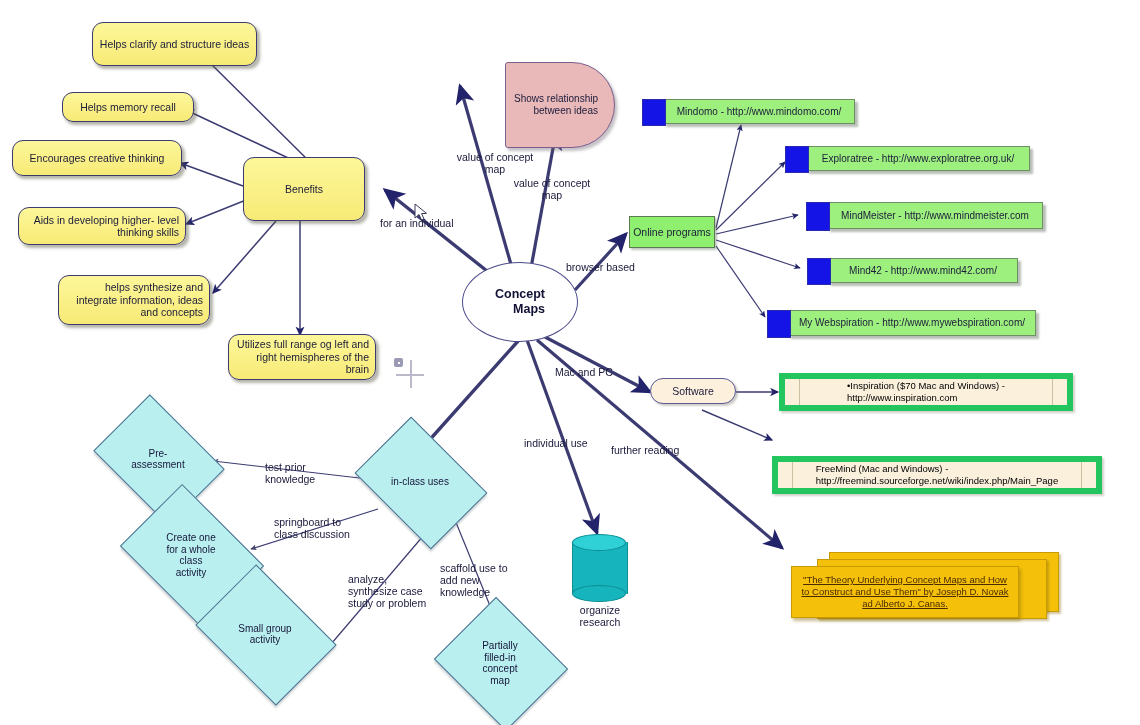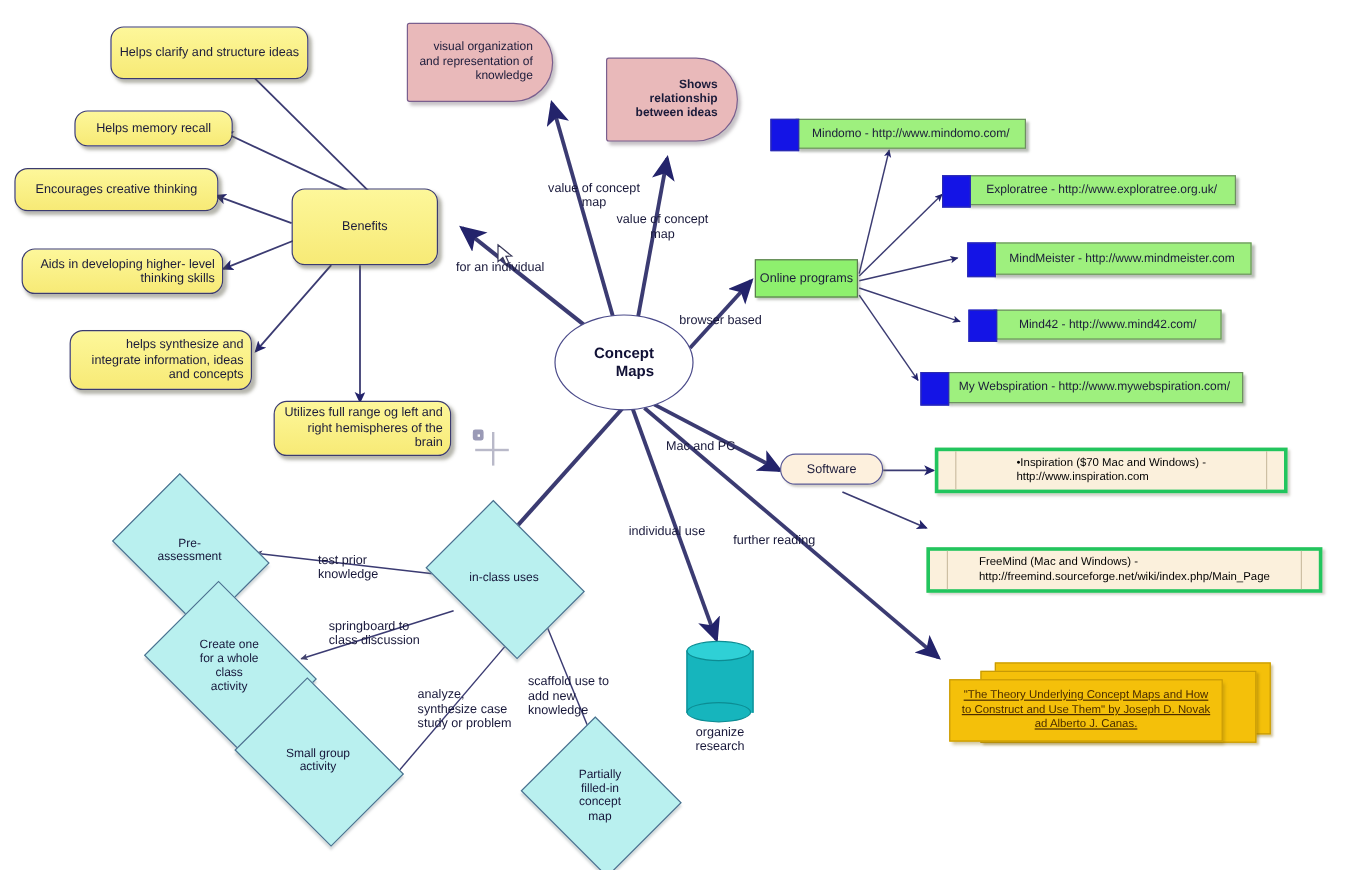--- a/index.html
+++ b/index.html
@@ -61,21 +61,21 @@
   
   .cbox{
     background:#fdf0dd;
     border:1.5px solid #5a5a96;
     font-size:10.5px;
     box-shadow:2px 2px 2px rgba(120,115,100,.35);
   }
   
   .doc{
     background:#fbf0dc;
-    border:3px solid #22c55e;
+    border:6px solid #22c55e;
     box-shadow:2px 2px 2px rgba(130,120,100,.35);
     font-size:9.5px;line-height:12px;
     padding:4px 22px;
     position:absolute;
   }
   .doc::before,.doc::after{
     content:"";position:absolute;top:0;bottom:0;width:0;border-left:1px solid #cdbfa3;
   }
   .doc::before{left:14px;}
   .doc::after{right:14px;}
@@ -191,26 +191,21 @@
   <div class="node ybox" style="left:228px;top:334px;width:148px;height:46px;">
     <span>Utilizes full range og left
 and right hemispheres of
 the brain</span>
   </div>
 
   <div class="node ybox" style="left:243px;top:157px;width:122px;height:64px;">
     <span>Benefits</span>
   </div>
 
-  <div class="node pbox" style="left:339px;top:19px;width:122px;height:66px;">
-    <span>visual organization
-and representation
-of knowledge</span>
-  </div>
-  <div class="node pbox" style="left:505px;top:48px;width:110px;height:70px;font-weight:bold;">
+  <div class="node pbox" style="left:505px;top:62px;width:110px;height:86px;">
     <span>Shows
 relationship
 between ideas</span>
   </div>
 
   <div class="node oval" style="left:462px;top:262px;width:116px;height:80px;white-space:pre-line;">
     <span>Concept
 Maps</span>
   </div>
 

